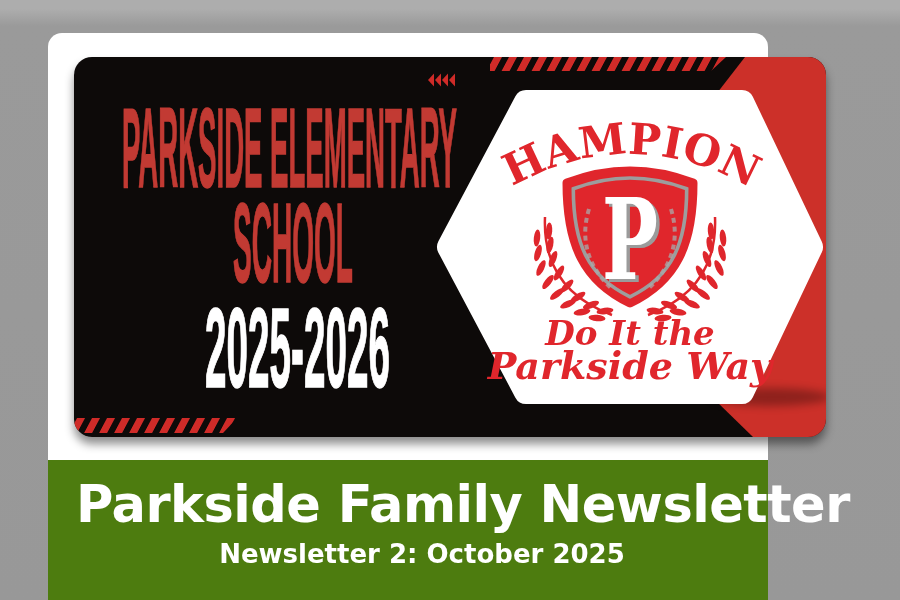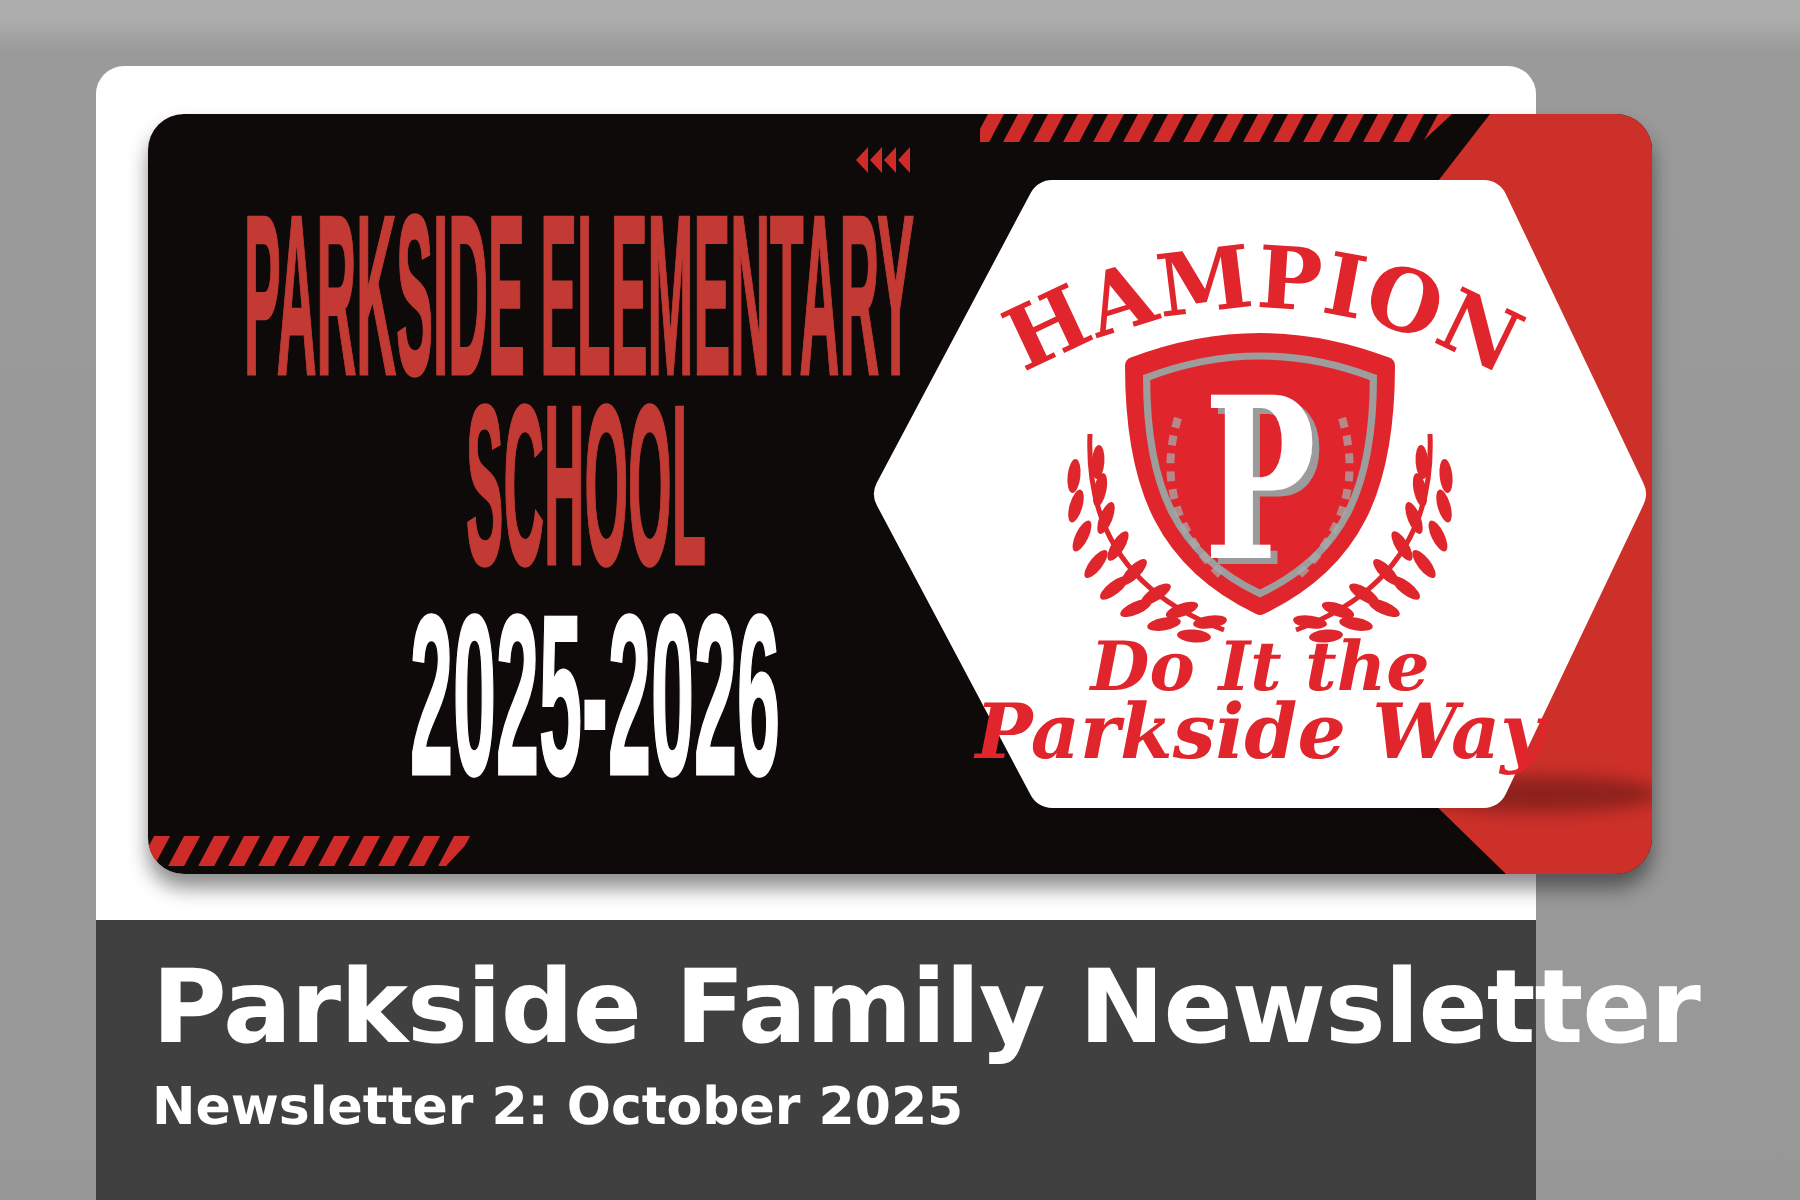--- a/index.html
+++ b/index.html
@@ -13,22 +13,22 @@
     background:#ffffff;border-radius:14px 14px 0 0;
   }
   .hero{
     position:absolute;left:26px;top:24px;width:752px;height:380px;
     border-radius:18px;
     box-shadow:0 7px 10px rgba(0,0,0,.45);
   }
   .hero svg{display:block;width:752px;height:380px;}
   .band{
     position:absolute;left:0;right:0;top:427px;bottom:0;
-    background:#404040;color:#ffffff;
-    padding:16px 0 0 28px;box-sizing:border-box;
+    background:#4d7c0f;color:#ffffff;
+    padding:16px 0 0 28px;box-sizing:border-box;text-align:center;
   }
   .band h1{
     margin:0;font-size:51px;line-height:1.12;font-weight:bold;
     letter-spacing:-0.5px;white-space:nowrap;
     font-family:"DejaVu Sans","Liberation Sans",sans-serif;
   }
   .band h2{
     margin:6px 0 15px 0;font-size:26px;font-weight:bold;white-space:nowrap;
     font-family:"DejaVu Sans","Liberation Sans",sans-serif;
   }

